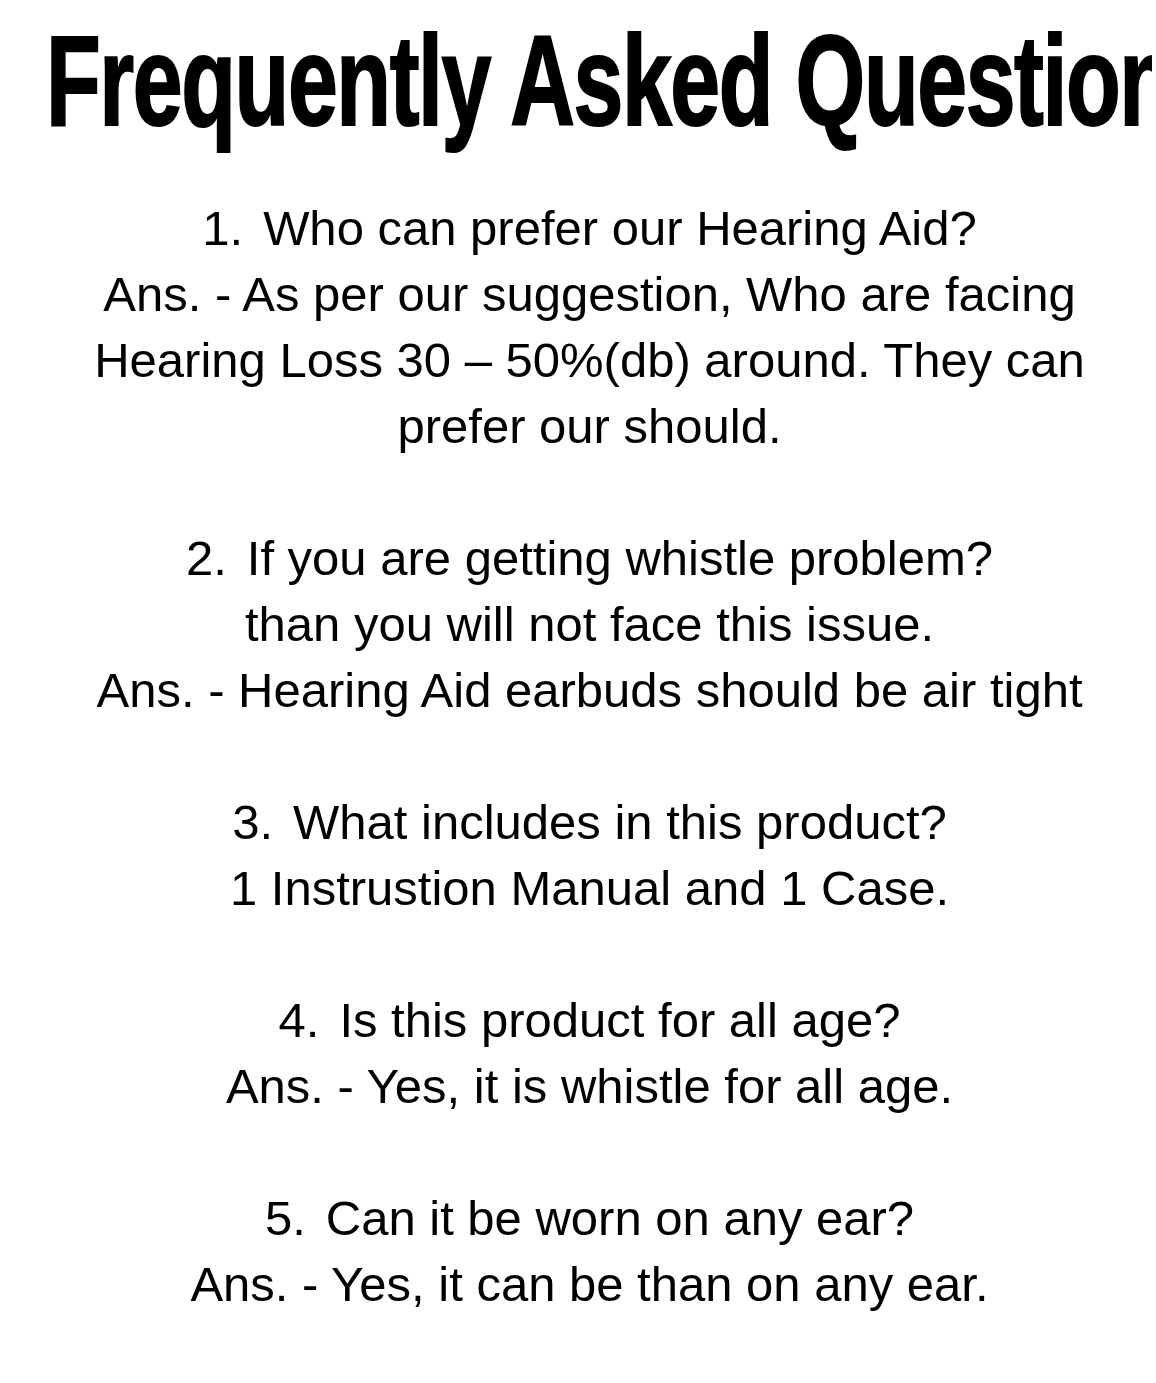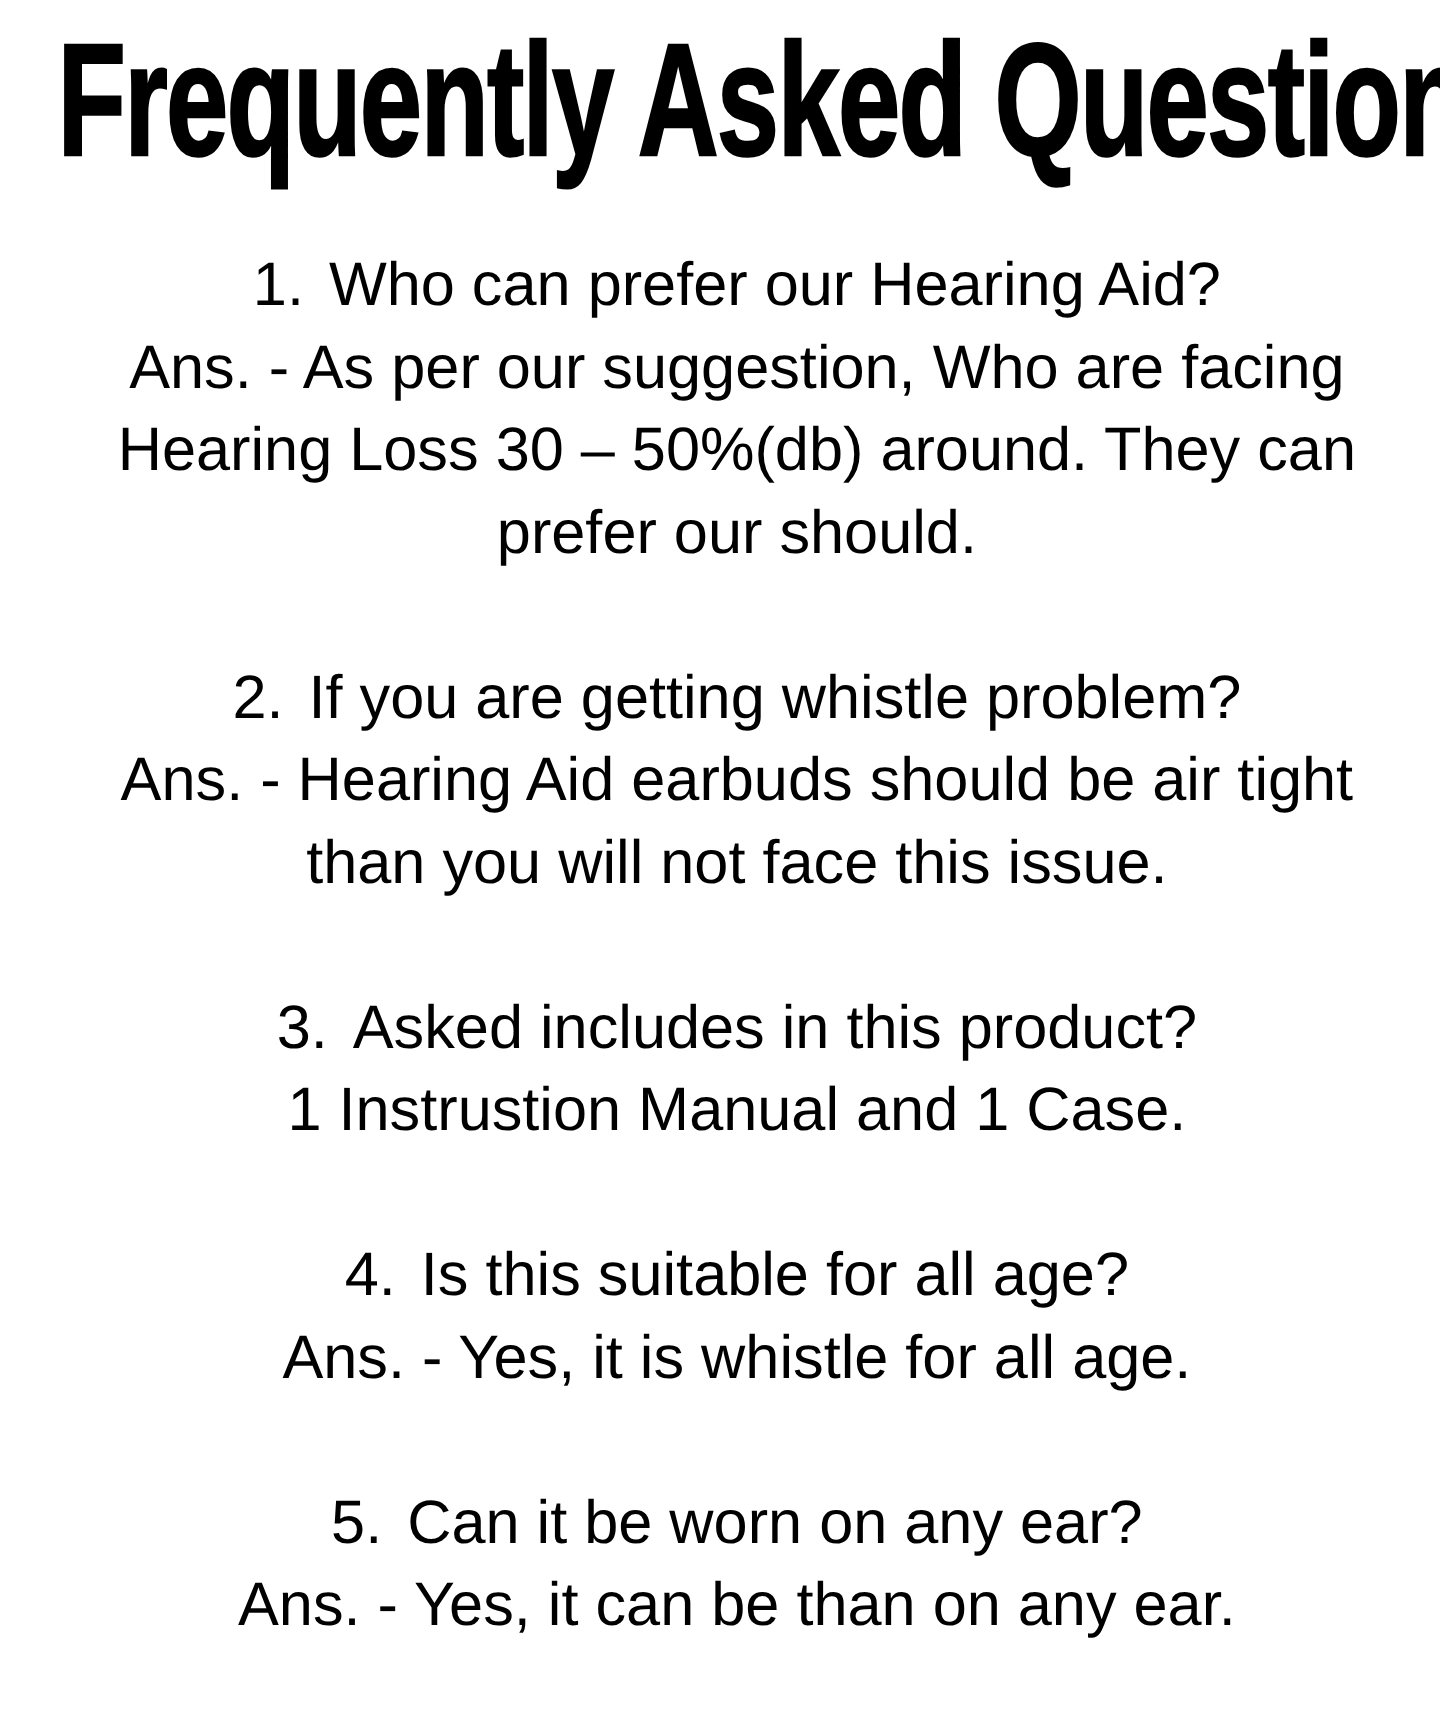--- a/index.html
+++ b/index.html
@@ -70,31 +70,31 @@
 
   <div class="faq-item">
     <span class="line"><span class="q-num">1.</span><span>Who can prefer our Hearing Aid?</span></span>
     <span class="line">Ans. - As per our suggestion, Who are facing</span>
     <span class="line">Hearing Loss 30 – 50%(db) around. They can</span>
     <span class="line">prefer our should.</span>
   </div>
 
   <div class="faq-item">
     <span class="line"><span class="q-num">2.</span><span>If you are getting whistle problem?</span></span>
+    <span class="line">than you will not face this issue.</span>
     <span class="line">Ans. - Hearing Aid earbuds should be air tight</span>
-    <span class="line">than you will not face this issue.</span>
   </div>
 
   <div class="faq-item">
-    <span class="line"><span class="q-num">3.</span><span>Asked includes in this product?</span></span>
+    <span class="line"><span class="q-num">3.</span><span>What includes in this product?</span></span>
     <span class="line">1 Instrustion Manual and 1 Case.</span>
   </div>
 
   <div class="faq-item">
-    <span class="line"><span class="q-num">4.</span><span>Is this suitable for all age?</span></span>
+    <span class="line"><span class="q-num">4.</span><span>Is this product for all age?</span></span>
     <span class="line">Ans. - Yes, it is whistle for all age.</span>
   </div>
 
   <div class="faq-item">
     <span class="line"><span class="q-num">5.</span><span>Can it be worn on any ear?</span></span>
     <span class="line">Ans. - Yes, it can be than on any ear.</span>
   </div>
 
 </div>
 

